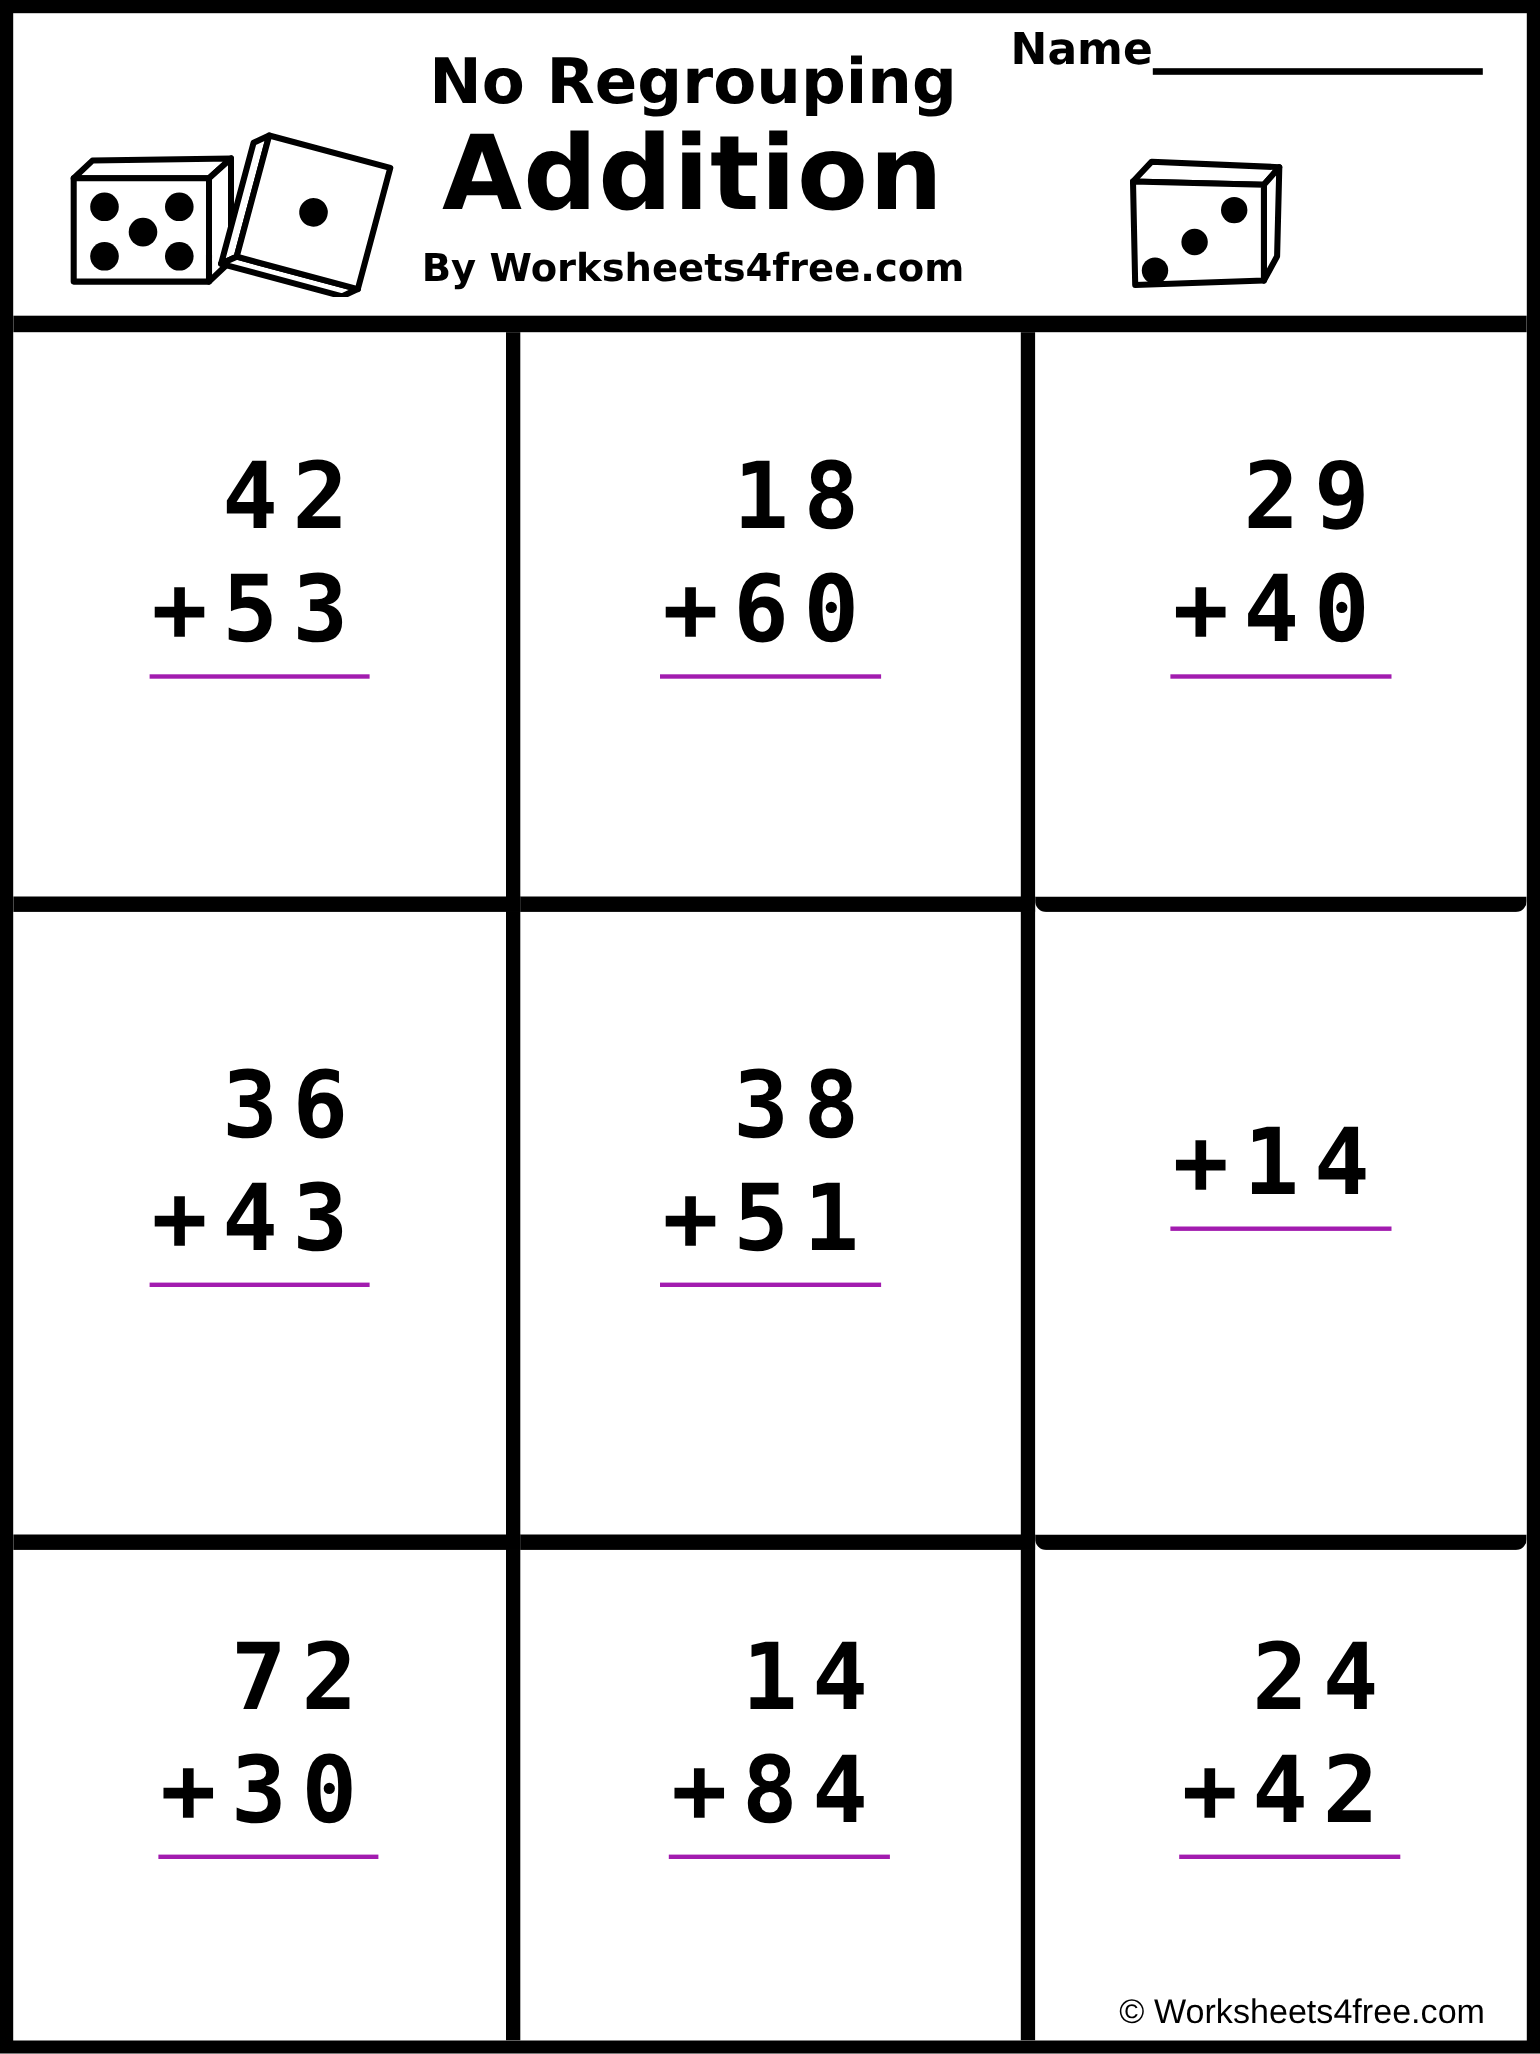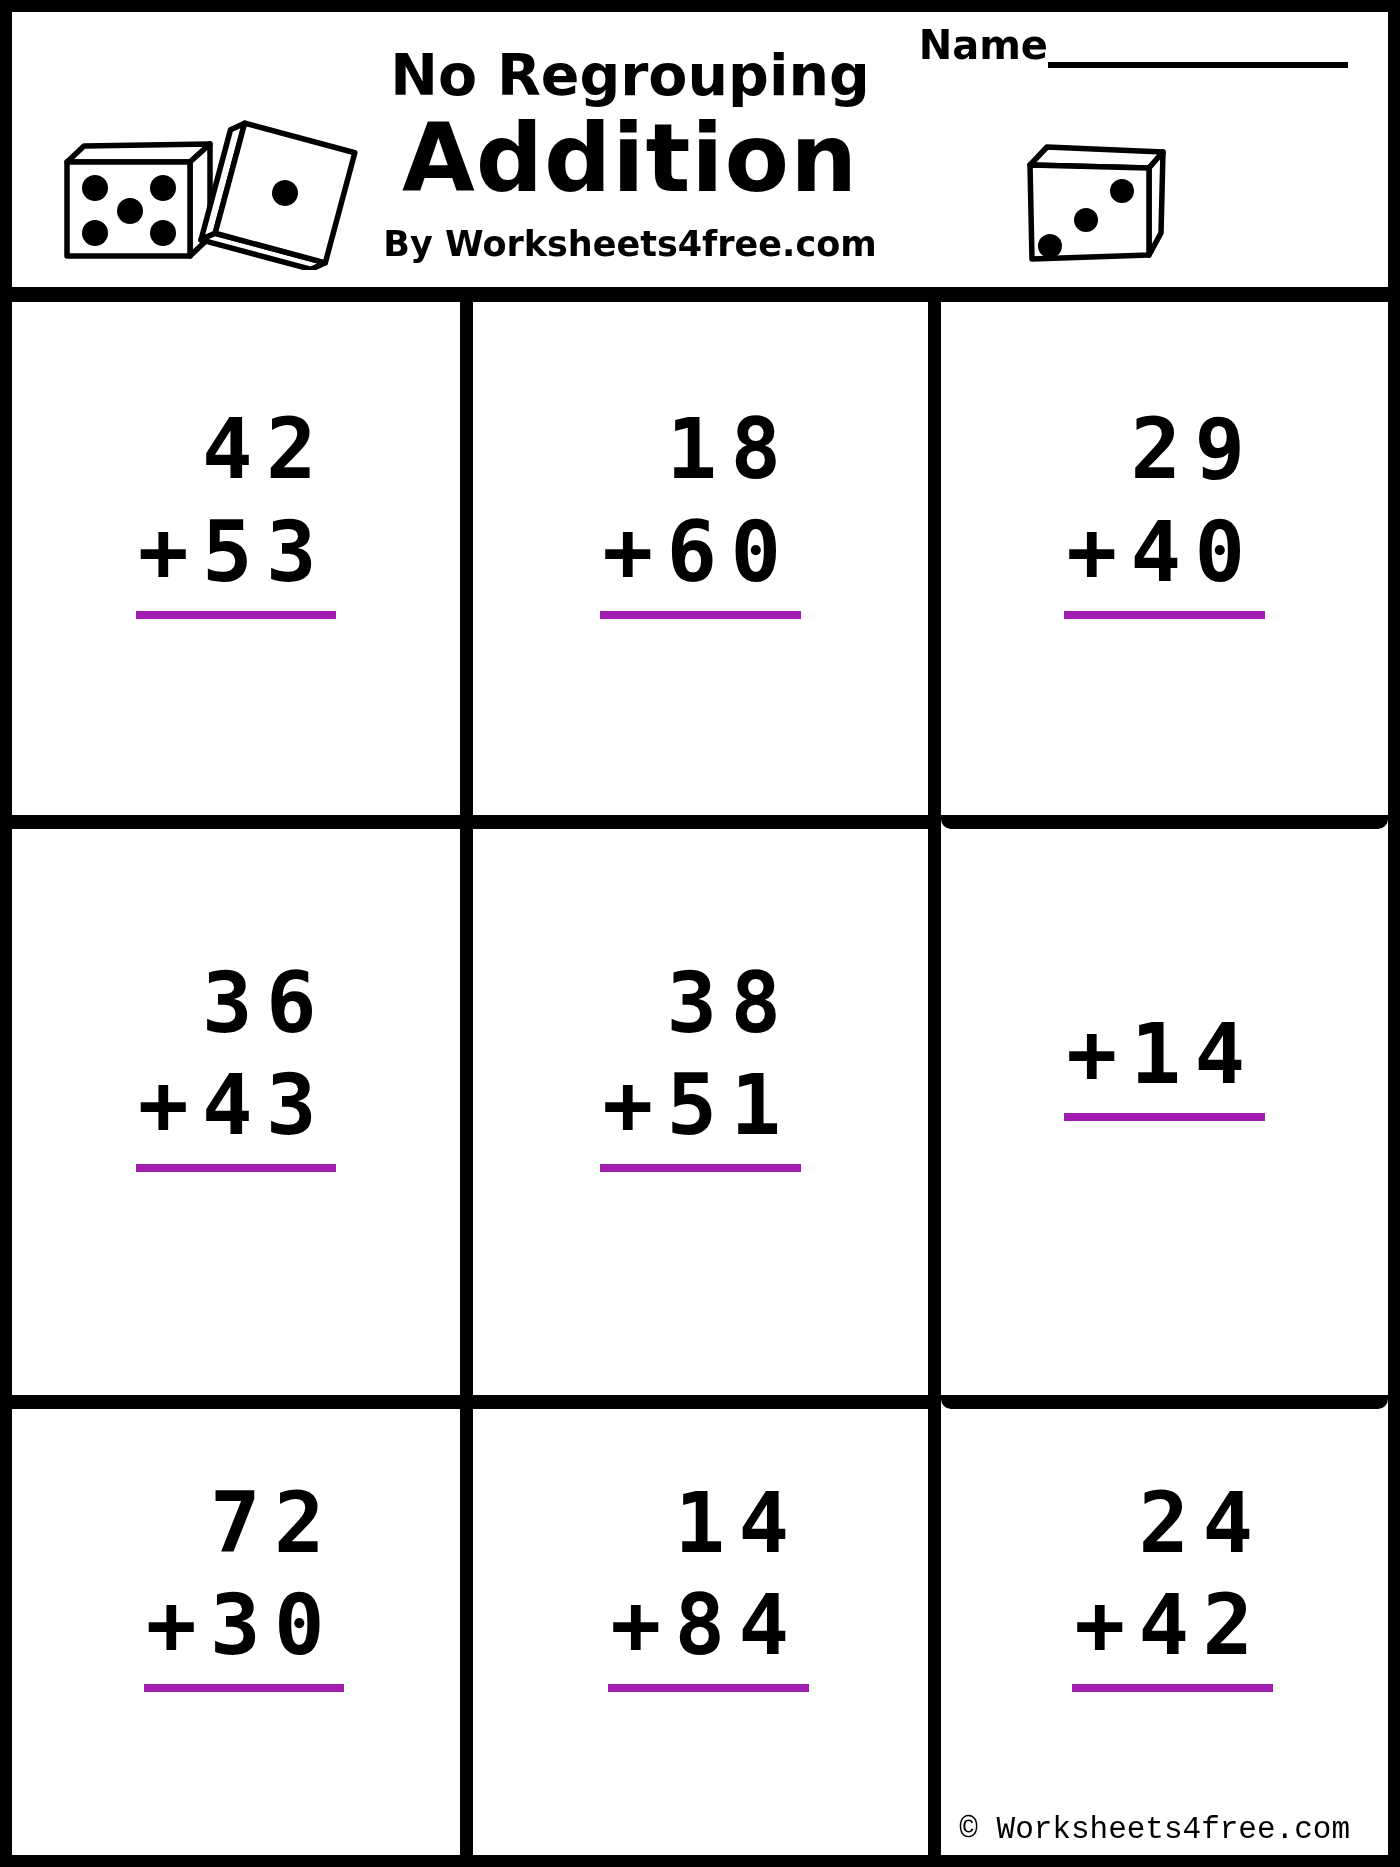--- a/index.html
+++ b/index.html
@@ -48,29 +48,29 @@
   }
   .cell:nth-child(3n) { border-right:none;border-radius:10px; }
   .cell:nth-child(n+7) { border-bottom:none;padding-left:16px; }
 
   .problem {
     font-family:"DejaVu Sans Mono", monospace;
     font-weight:bold;
     font-size:84px;
     line-height:1.22;
     letter-spacing:0.16em;
-    border-bottom:8px solid #a21caf;
+    border-bottom:4px solid #a21caf;
     padding:0 6px 8px 2px;
   }
   .top-number { text-align:right; }
   .bottom-row { white-space:nowrap; }
 
   .copyright {
     position:absolute; right:38px; bottom:8px;
-    font-family:Liberation Mono, monospace;
+    font-family:Liberation Sans, sans-serif;
     font-size:31px; font-weight:normal; letter-spacing:0;
   }
 </style>
 </head>
 <body>
 
 <div class="page">
 
   <div class="header">
 

